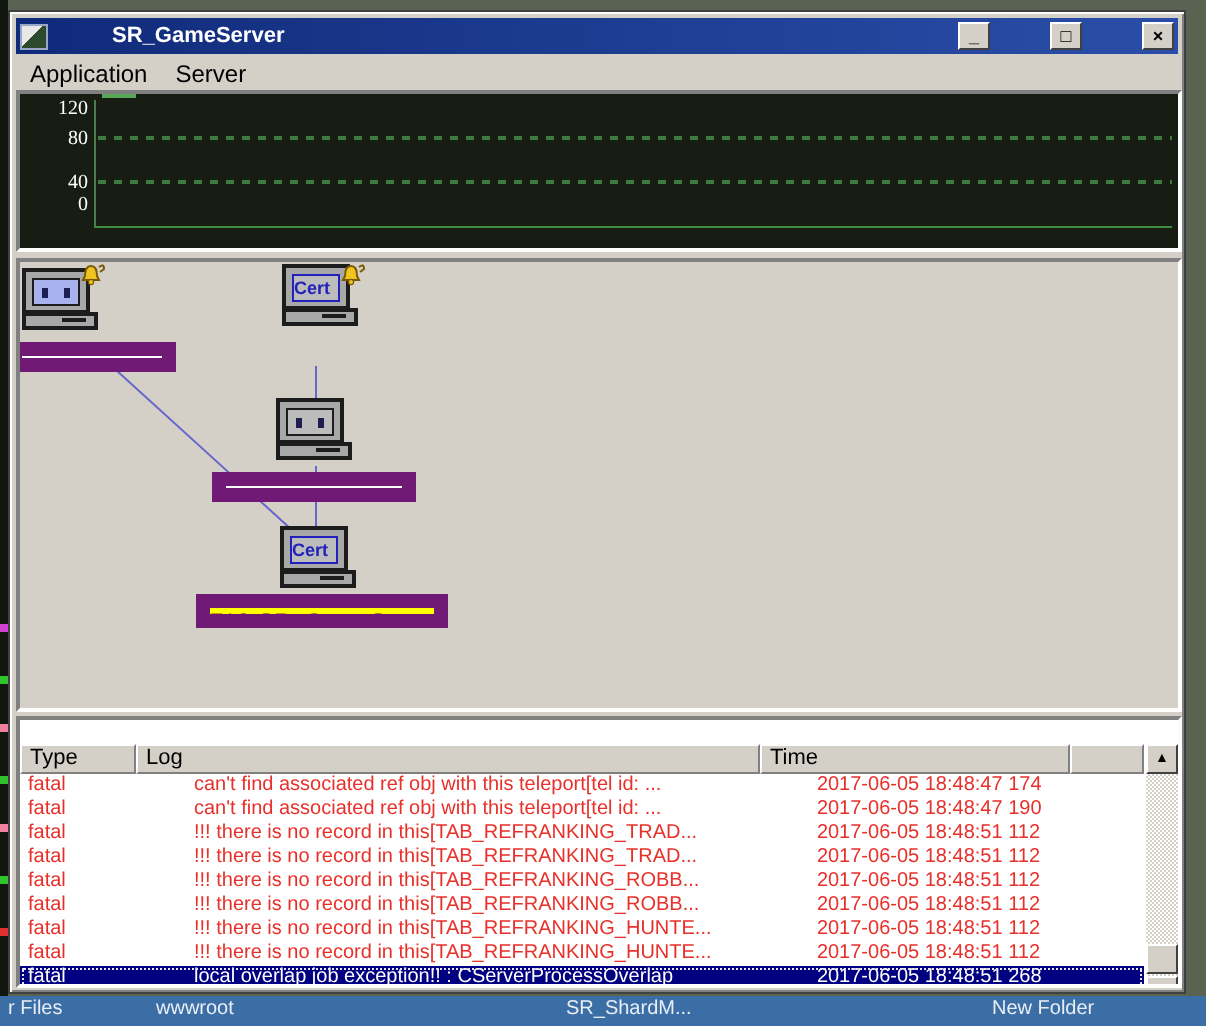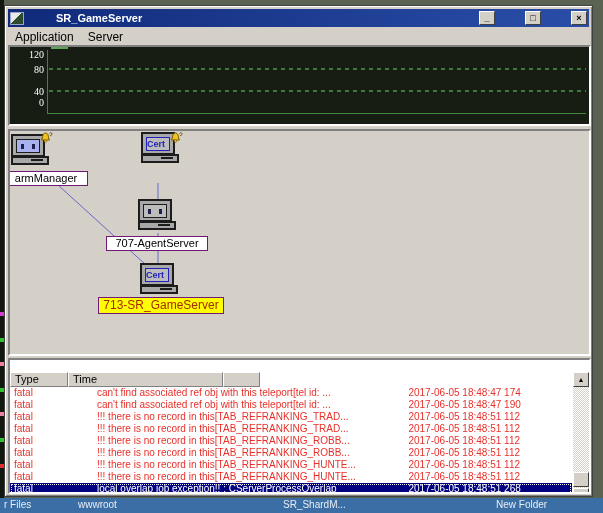--- a/index.html
+++ b/index.html
@@ -55,21 +55,21 @@
   .screen { width:24px; height:14px; background:#a9b1ef; border:1px solid #1c1c1c; position:relative; }
   .screen.grey { background:#bcbcbc; }
   .eye { position:absolute; top:4px; width:3px; height:5px; background:#1e1e50; }
   .eye.l { left:4px; } .eye.r { right:4px; }
   .screen.cert { background:#bcbcbc; border:1px solid #2222bb; color:#2222bb;
                  font-size:9px; font-weight:bold; text-align:left; line-height:12px; }
   .base { width:38px; height:9px; background:#a8a8a8; border:2px solid #1c1c1c; margin-top:-1px; position:relative; }
   .slot { position:absolute; right:4px; top:1px; width:12px; height:2px; background:#1c1c1c; }
   .bell { position:absolute; }
 
-  .nodelabel { position:absolute; height:15px; background:#ffffff; border:1px solid #701a75;
+  .nodelabel { position:absolute; height:15px; background:#ffffff; border:7px solid #701a75;
                font-size:11px; line-height:13px; text-align:center; white-space:nowrap; overflow:hidden; }
   .nodelabel.hl { background:#ffff00; color:#a82800; height:17px; font-size:12px; line-height:15px; }
 
   
   .logpanel { position:absolute; left:3px; top:352px; width:583px; height:136px;
               border:2px solid; border-color:#808080 #ffffff #ffffff #808080;
               background:#ffffff; overflow:hidden; }
   .log-inner { position:relative; width:100%; height:100%;margin-top:12px; }
   .loghead { position:absolute; left:0; top:0; height:15px; display:flex; }
   .hcell { height:15px; background:#d4d0c8; border:1px solid; border-color:#ffffff #808080 #808080 #ffffff;
@@ -203,20 +203,21 @@
           </div>
       </div>
       <div class="nodelabel hl" style="left:88px;top:166px;width:126px">713-SR_GameServer</div>
     </div>
   </div>
 
   <div class="logpanel">
     <div class="log-inner">
       <div class="loghead">
         <div class="hcell hc-type">Type</div>
+        <div class="hcell hc-log">Log</div>
         <div class="hcell hc-time">Time</div>
         <div class="hcell hc-fill"></div>
       </div>
 
       <div class="logrow" style="top:15px">
         <span class="lc-type">fatal</span>
         <span class="lc-log">can't find associated ref obj with this teleport[tel id: ...</span>
         <span class="lc-time">2017-06-05 18:48:47 174</span>
       </div>
       <div class="logrow" style="top:27px">

